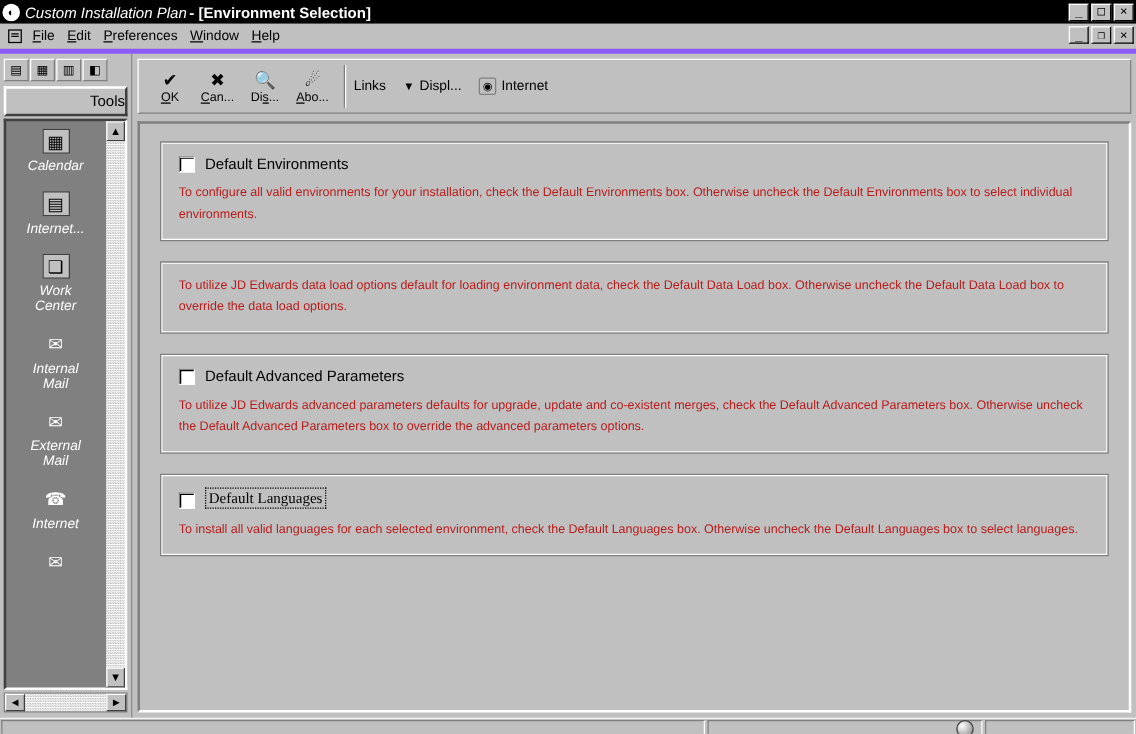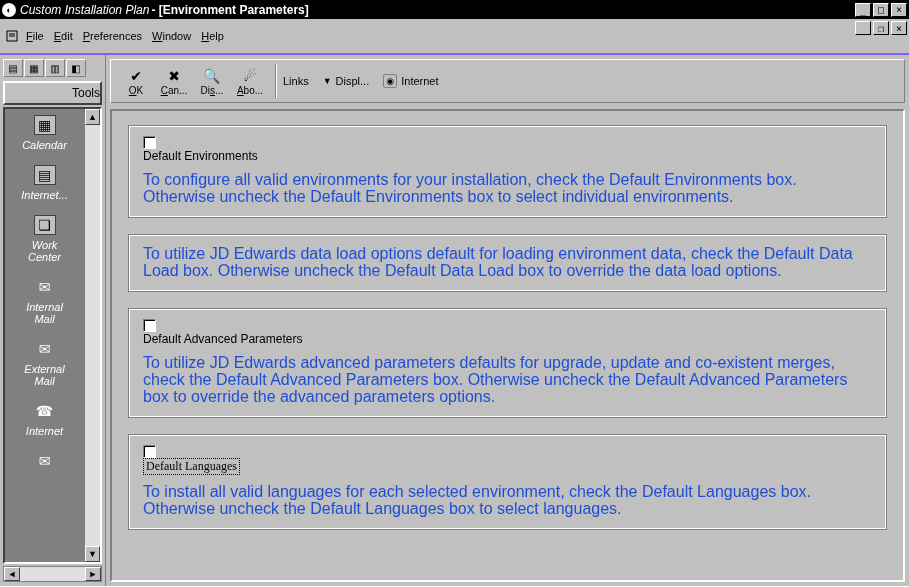--- a/index.html
+++ b/index.html
@@ -5,21 +5,21 @@
 * { box-sizing: border-box; margin: 0; padding: 0; }
 body { font-family: "MS Sans Serif", Arial, sans-serif; font-size: 11px; background: #c0c0c0; width: 909px; height: 587px; overflow: hidden; }
 
 .titlebar { background: #000; color: #fff; height: 19px; display: flex; align-items: center; padding: 0 2px; }
 .titlebar .icon { width: 14px; height: 14px; background: #fff; border-radius: 50%; margin-right: 4px; display: inline-flex; align-items: center; justify-content: center; font-size: 9px; color: #000; }
 .titlebar .title-italic { font-style: italic; font-weight: normal; font-size: 12px; }
 .titlebar .title-sub { font-weight: bold; font-size: 12px; margin-left: 2px; }
 .titlebar .spacer { flex: 1; }
 .winbtn { width: 16px; height: 14px; background: #c0c0c0; border: 1px solid; border-color: #fff #000 #000 #fff; margin-left: 2px; display: inline-flex; align-items: center; justify-content: center; font-size: 10px; font-family: monospace; color: #000; }
 
-.menubar { background: #c0c0c0; height: 36px; display: flex; align-items: center; padding: 0 4px; border-bottom: 2px solid #8b5cf6; position: relative; }
+.menubar { background: #c0c0c0; height: 24px; display: flex; align-items: center; padding: 0 4px; border-bottom: 4px solid #8b5cf6; position: relative; }
 .menubar .app-icon { width: 16px; height: 16px; margin-right: 6px; display: inline-flex; align-items: center; justify-content: center; }
 .menubar .menuitem { margin-right: 10px; cursor: default; }
 .menubar .menuitem .ul { text-decoration: underline; }
 .menubar .mdi-btns { position: absolute; right: 2px; top: 2px; display: flex; }
 
 .body-area { display: flex; height: calc(100% - 19px - 20px - 17px); }
 
 .left-panel { width: 106px; background: #c0c0c0; border-right: 1px solid #808080; display: flex; flex-direction: column; padding: 4px 3px; }
 .left-toolbar { height: 18px; display: flex; gap: 1px; margin-bottom: 4px; }
 .left-toolbar .tb { width: 20px; height: 18px; border: 1px solid; border-color: #fff #808080 #808080 #fff; background: #c0c0c0; display: flex; align-items: center; justify-content: center; font-size: 10px; }
@@ -49,40 +49,40 @@
 .tbar-btn .tbl { font-size: 10px; }
 .tbar-btn .tbl .ul { text-decoration: underline; }
 .tbar-sep { width: 2px; height: 34px; border-left: 1px solid #808080; border-right: 1px solid #fff; margin: 0 6px; }
 .tbar-link { display: flex; align-items: center; gap: 4px; margin-right: 14px; font-size: 11px; }
 .tbar-drop { font-size: 9px; }
 .tbar-iicon { width: 14px; height: 14px; border: 1px solid #808080; display: inline-flex; align-items: center; justify-content: center; border-radius: 2px; font-size: 9px; }
 
 .content { flex: 1; border: 2px solid; border-color: #808080 #fff #fff #808080; background: #c0c0c0; padding: 14px 16px; overflow: auto; }
 
 .group { border: 1px solid #808080; box-shadow: inset -1px -1px 0 #fff, inset 1px 1px 0 #fff; padding: 10px 14px 12px; margin-bottom: 16px; background: #c0c0c0; }
-.group-head { display: flex; align-items: flex-start; margin-bottom: 8px; flex-direction: column; }
+.group-head { display: flex; align-items: flex-end; margin-bottom: 8px; }
 .chk { width: 13px; height: 13px; background: #fff; border: 1px solid; border-color: #808080 #fff #fff #808080; box-shadow: inset 1px 1px 0 #000; margin-right: 8px; }
 .group-title { font-size: 12px; }
 .group-title.focused { border: 1px dotted #000; padding: 0 2px; font-family: Liberation Serif, serif; }
-.group-desc { font-size: 16px; line-height: 17px; color: #1d4ed8; }
+.group-desc { font-size: 10px; line-height: 17px; color: #b91c1c; }
 
 .statusbar { height: 17px; background: #c0c0c0; border-top: 1px solid #fff; display: flex; }
 .status-cell { border: 1px solid; border-color: #808080 #fff #fff #808080; margin: 1px; }
 .status-cell.wide { flex: 1; }
 .status-cell.mid { width: 220px; display: flex; align-items: center; justify-content: flex-end; padding-right: 6px; }
 .status-cell.narrow { width: 120px; }
 .globe { width: 14px; height: 14px; border-radius: 50%; background: radial-gradient(circle at 30% 30%, #fff, #808080); border: 1px solid #404040; }
 </style>
 </head>
 <body>
 
 <div class="titlebar">
   <span class="icon">◐</span>
   <span class="title-italic">Custom Installation Plan</span>
-  <span class="title-sub">- [Environment Parameters]</span>
+  <span class="title-sub">- [Environment Selection]</span>
   <span class="spacer"></span>
   <span class="winbtn">_</span>
   <span class="winbtn">□</span>
   <span class="winbtn">×</span>
 </div>
 
 <div class="menubar">
   <span class="app-icon">
     <svg width="14" height="14">
         <rect x="2" y="2" width="10" height="10" fill="#c0c0c0" stroke="#000"></rect>

